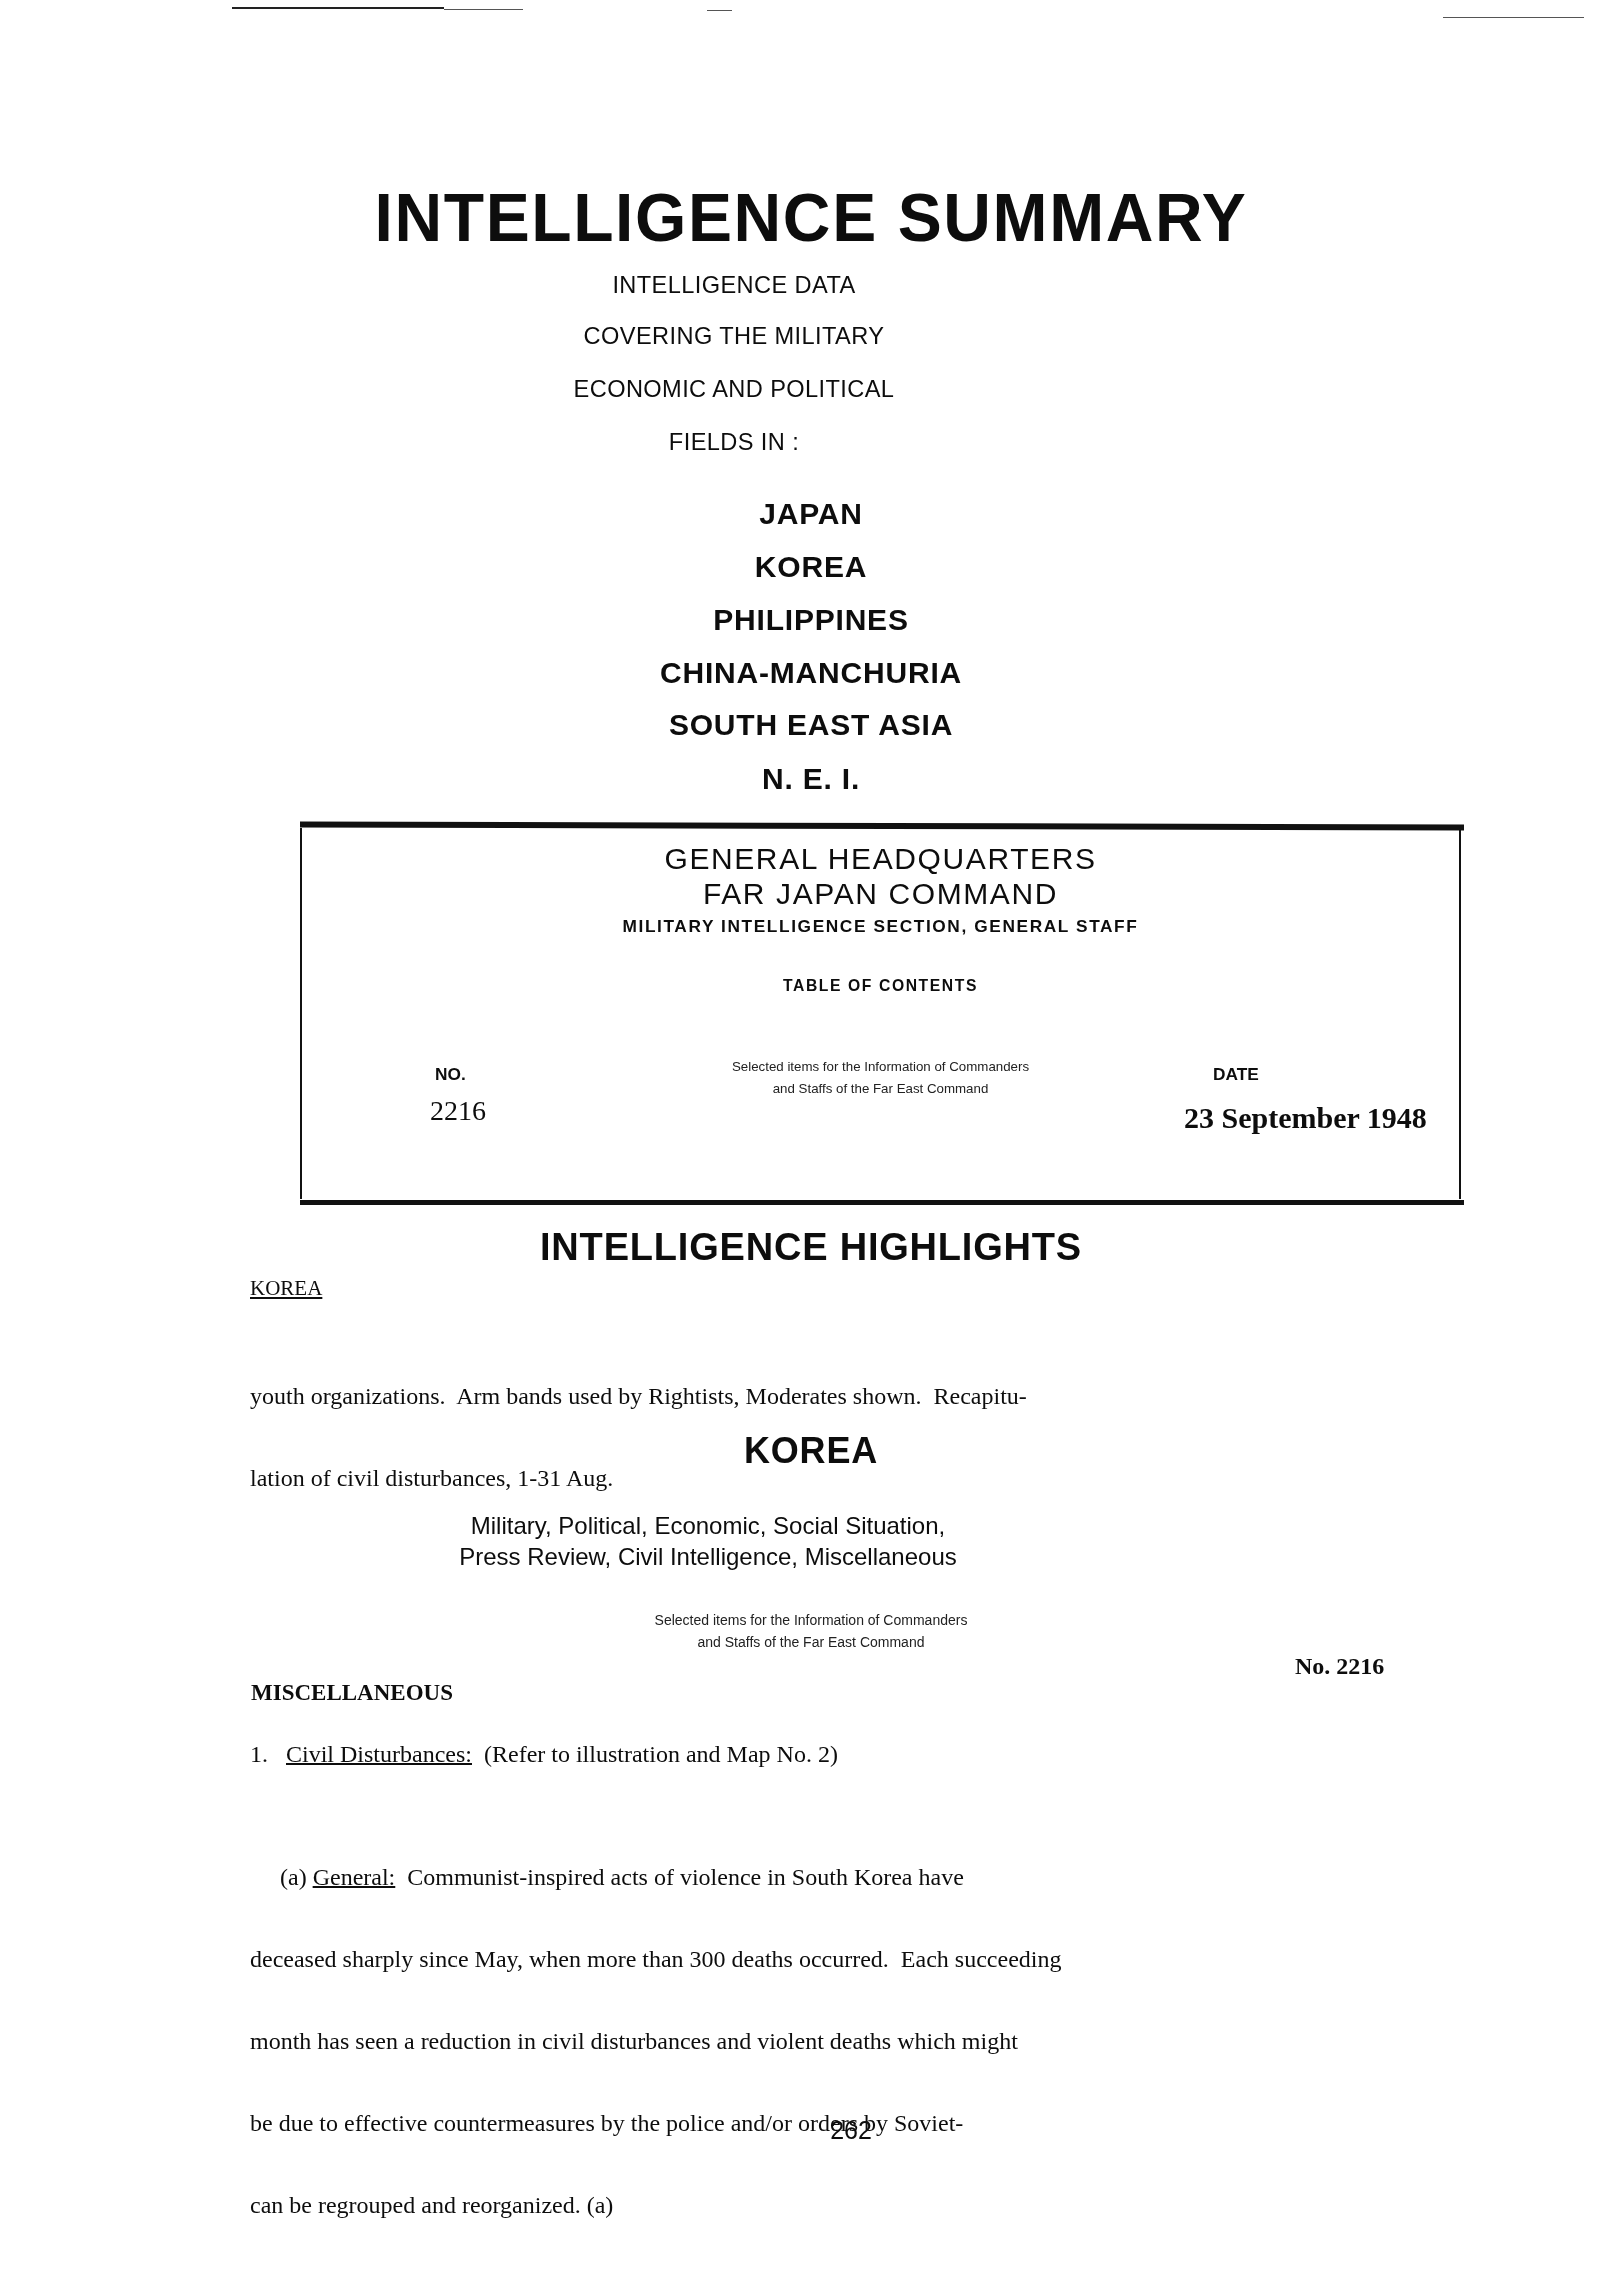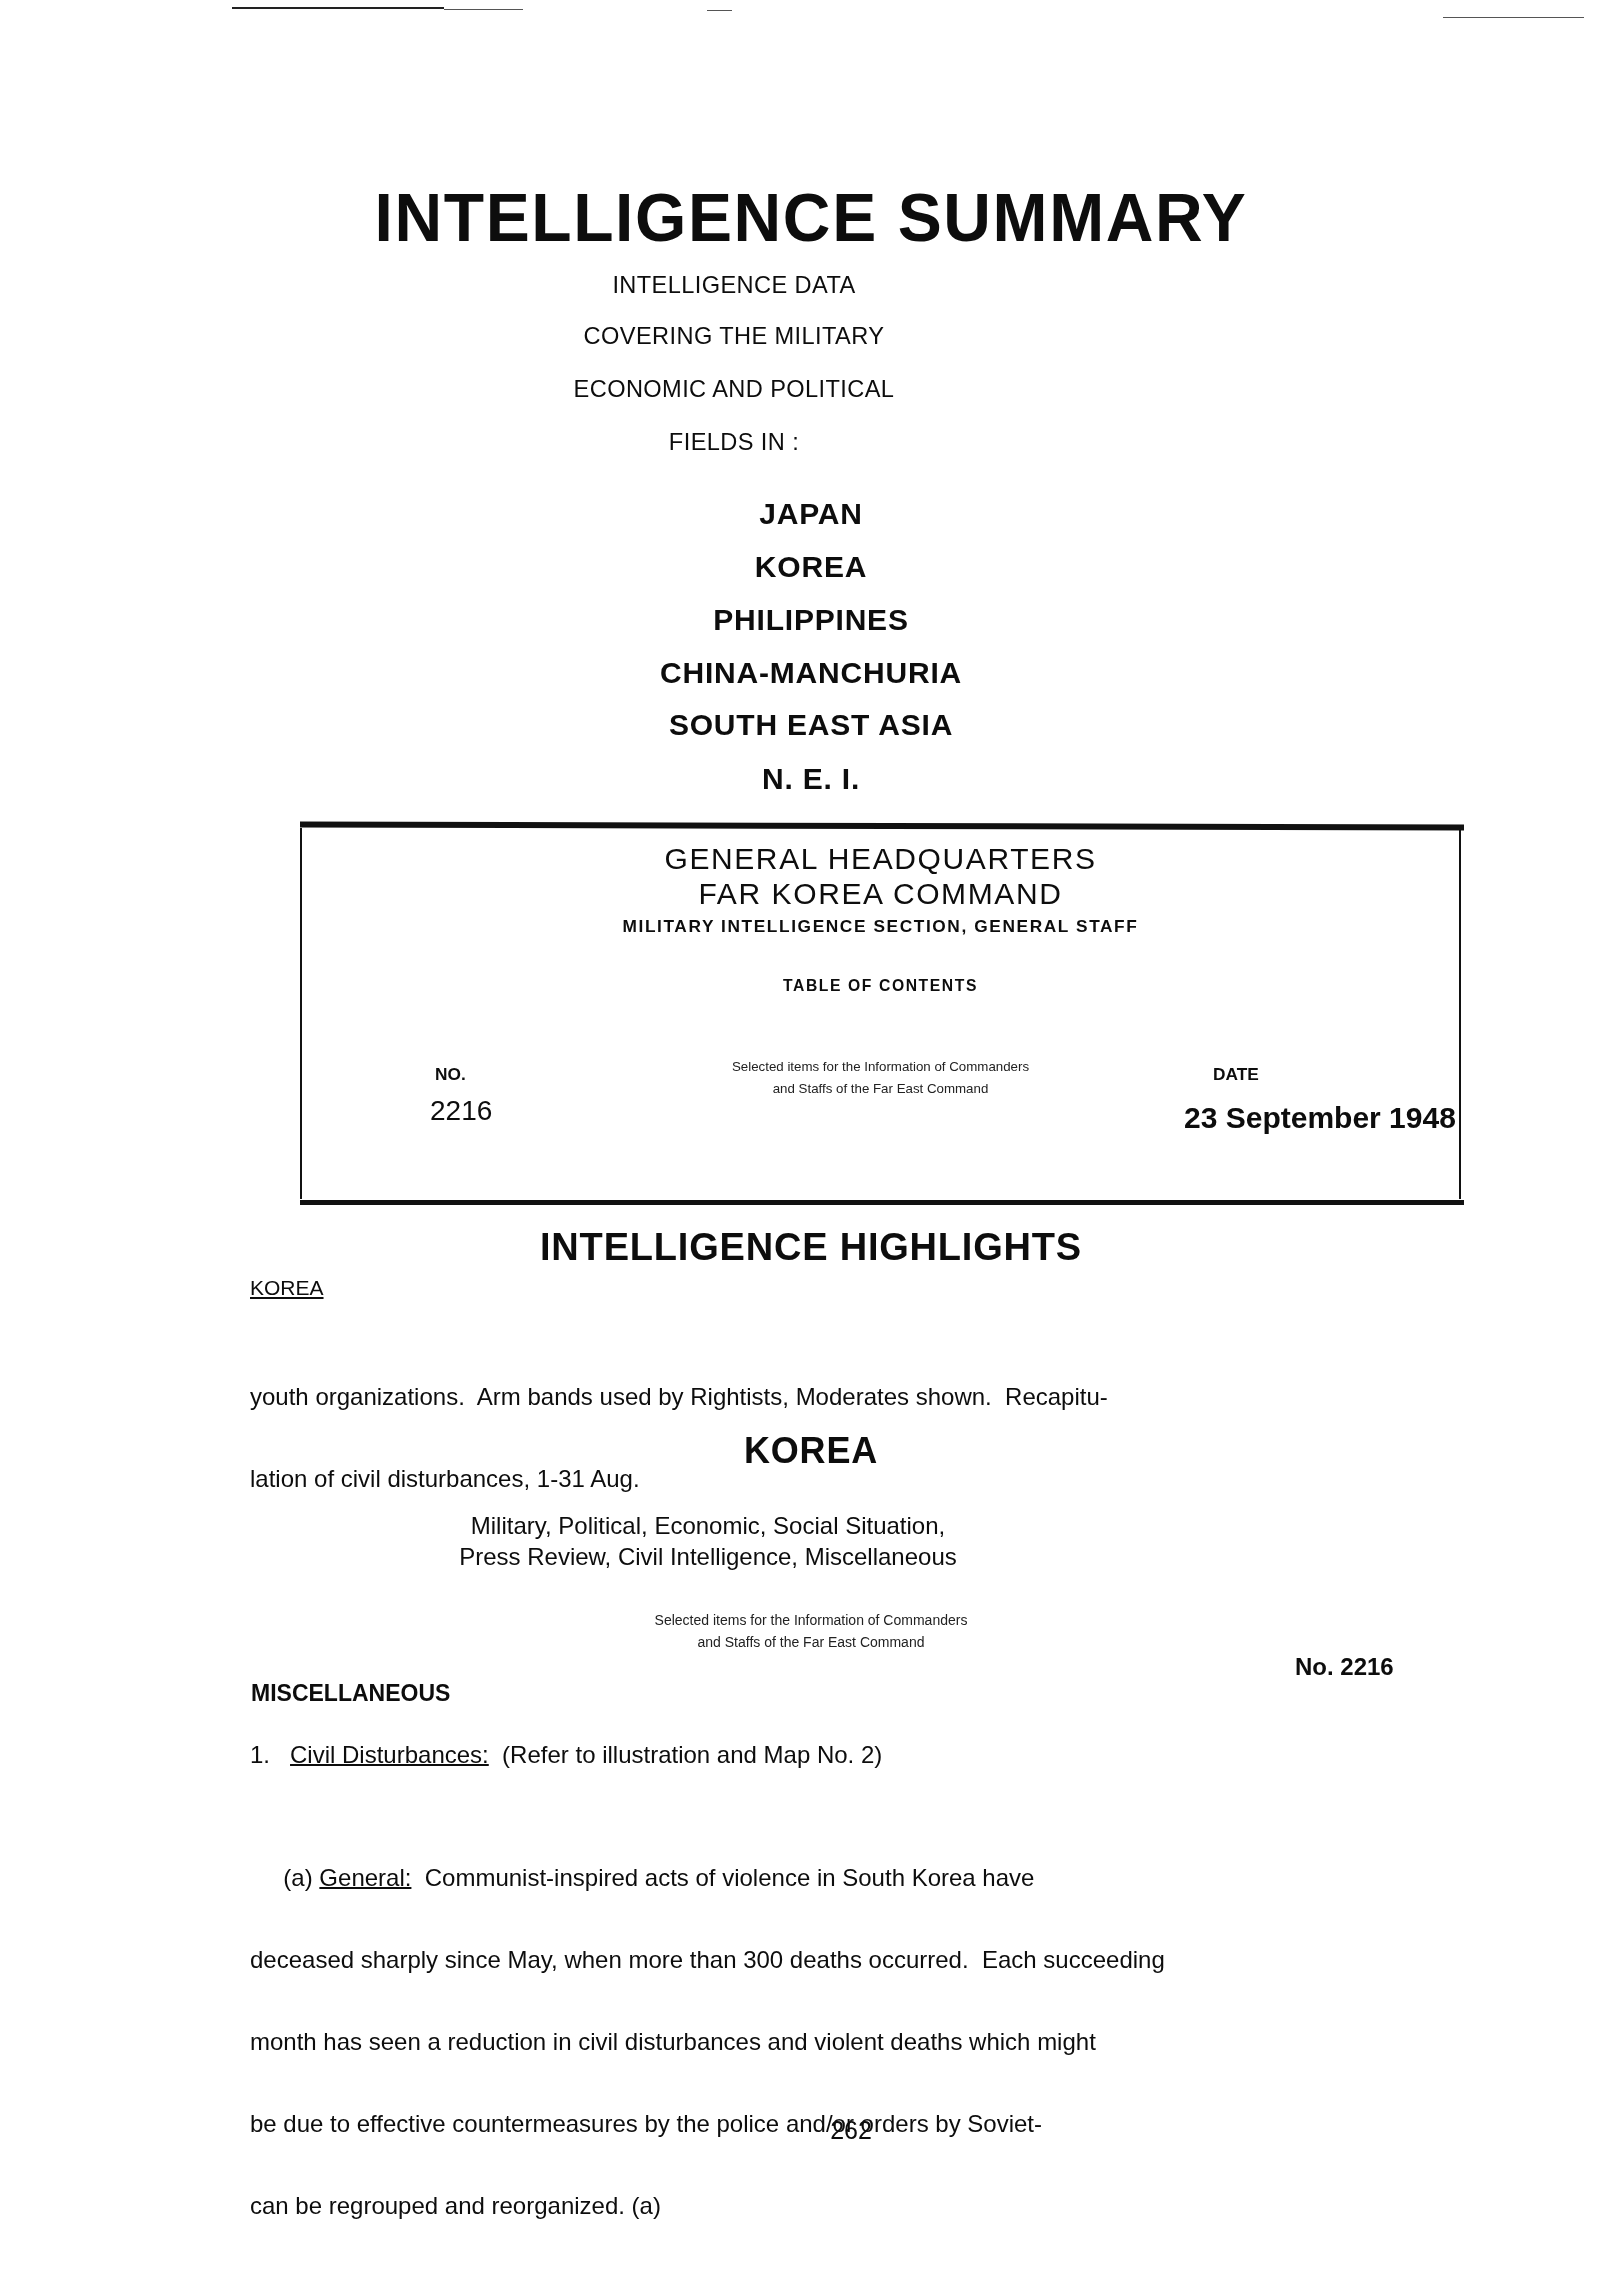--- a/index.html
+++ b/index.html
@@ -1,19 +1,19 @@
 <!DOCTYPE html>
 <html style="font-size:12.6px"><head>
   <meta charset="utf-8">
   <style>
     html, body { margin: 0; padding: 0; background: #ffffff; }
     body { width: 1622px; height: 2295px; position: relative; overflow: hidden; color: #0d0d0d; }
     .abs { position: absolute; }
     .sans { font-family: "Liberation Sans", "DejaVu Sans", sans-serif; }
-    .mono { font-family: Liberation Sans, sans-serif; }
+    .mono { font-family: Liberation Serif, serif; }
     .serif { font-family: Liberation Sans, sans-serif; padding-left: 40px; }
     .center { text-align: center; }
 
     
     .scanline { position: absolute; height: 1.6px; background: #222; }
     .scanline.thin { height: 0.8px; background: #555; }
 
     
     .main-title { left: 0; width: 1622px; top: 179px; font-size: 66px; font-weight: 700; letter-spacing: 1.6px; transform: scaleY(1.05); }
     .sub-line { left: 0; width: 1468px; font-size: 23.6px; font-weight: 400; letter-spacing: 0.4px; }
@@ -70,21 +70,21 @@
 <div class="abs sans center region" style="top:497px;">JAPAN</div>
 <div class="abs sans center region" style="top:550px;">KOREA</div>
 <div class="abs sans center region" style="top:603px;">PHILIPPINES</div>
 <div class="abs sans center region" style="top:656px;">CHINA-MANCHURIA</div>
 <div class="abs sans center region" style="top:708px;">SOUTH EAST ASIA</div>
 <div class="abs sans center region" style="top:762px;">N. E. I.</div>
 
 <div class="abs hq-box">
   <div class="rule-top"></div>
   <div class="abs sans center hq-line1">GENERAL HEADQUARTERS</div>
-  <div class="abs sans center hq-line2">FAR KOREA COMMAND</div>
+  <div class="abs sans center hq-line2">FAR JAPAN COMMAND</div>
   <div class="abs sans center hq-line3">MILITARY INTELLIGENCE SECTION, GENERAL STAFF</div>
   <div class="abs sans center toc">TABLE OF CONTENTS</div>
   <div class="abs sans center box-selected">
     <div>Selected items for the Information of Commanders</div>
     <div>and Staffs of the Far East Command</div>
   </div>
   <div class="abs sans no-label">NO.</div>
   <div class="abs mono no-value">2216</div>
   <div class="abs sans date-label">DATE</div>
   <div class="abs mono date-value">23 September 1948</div>

